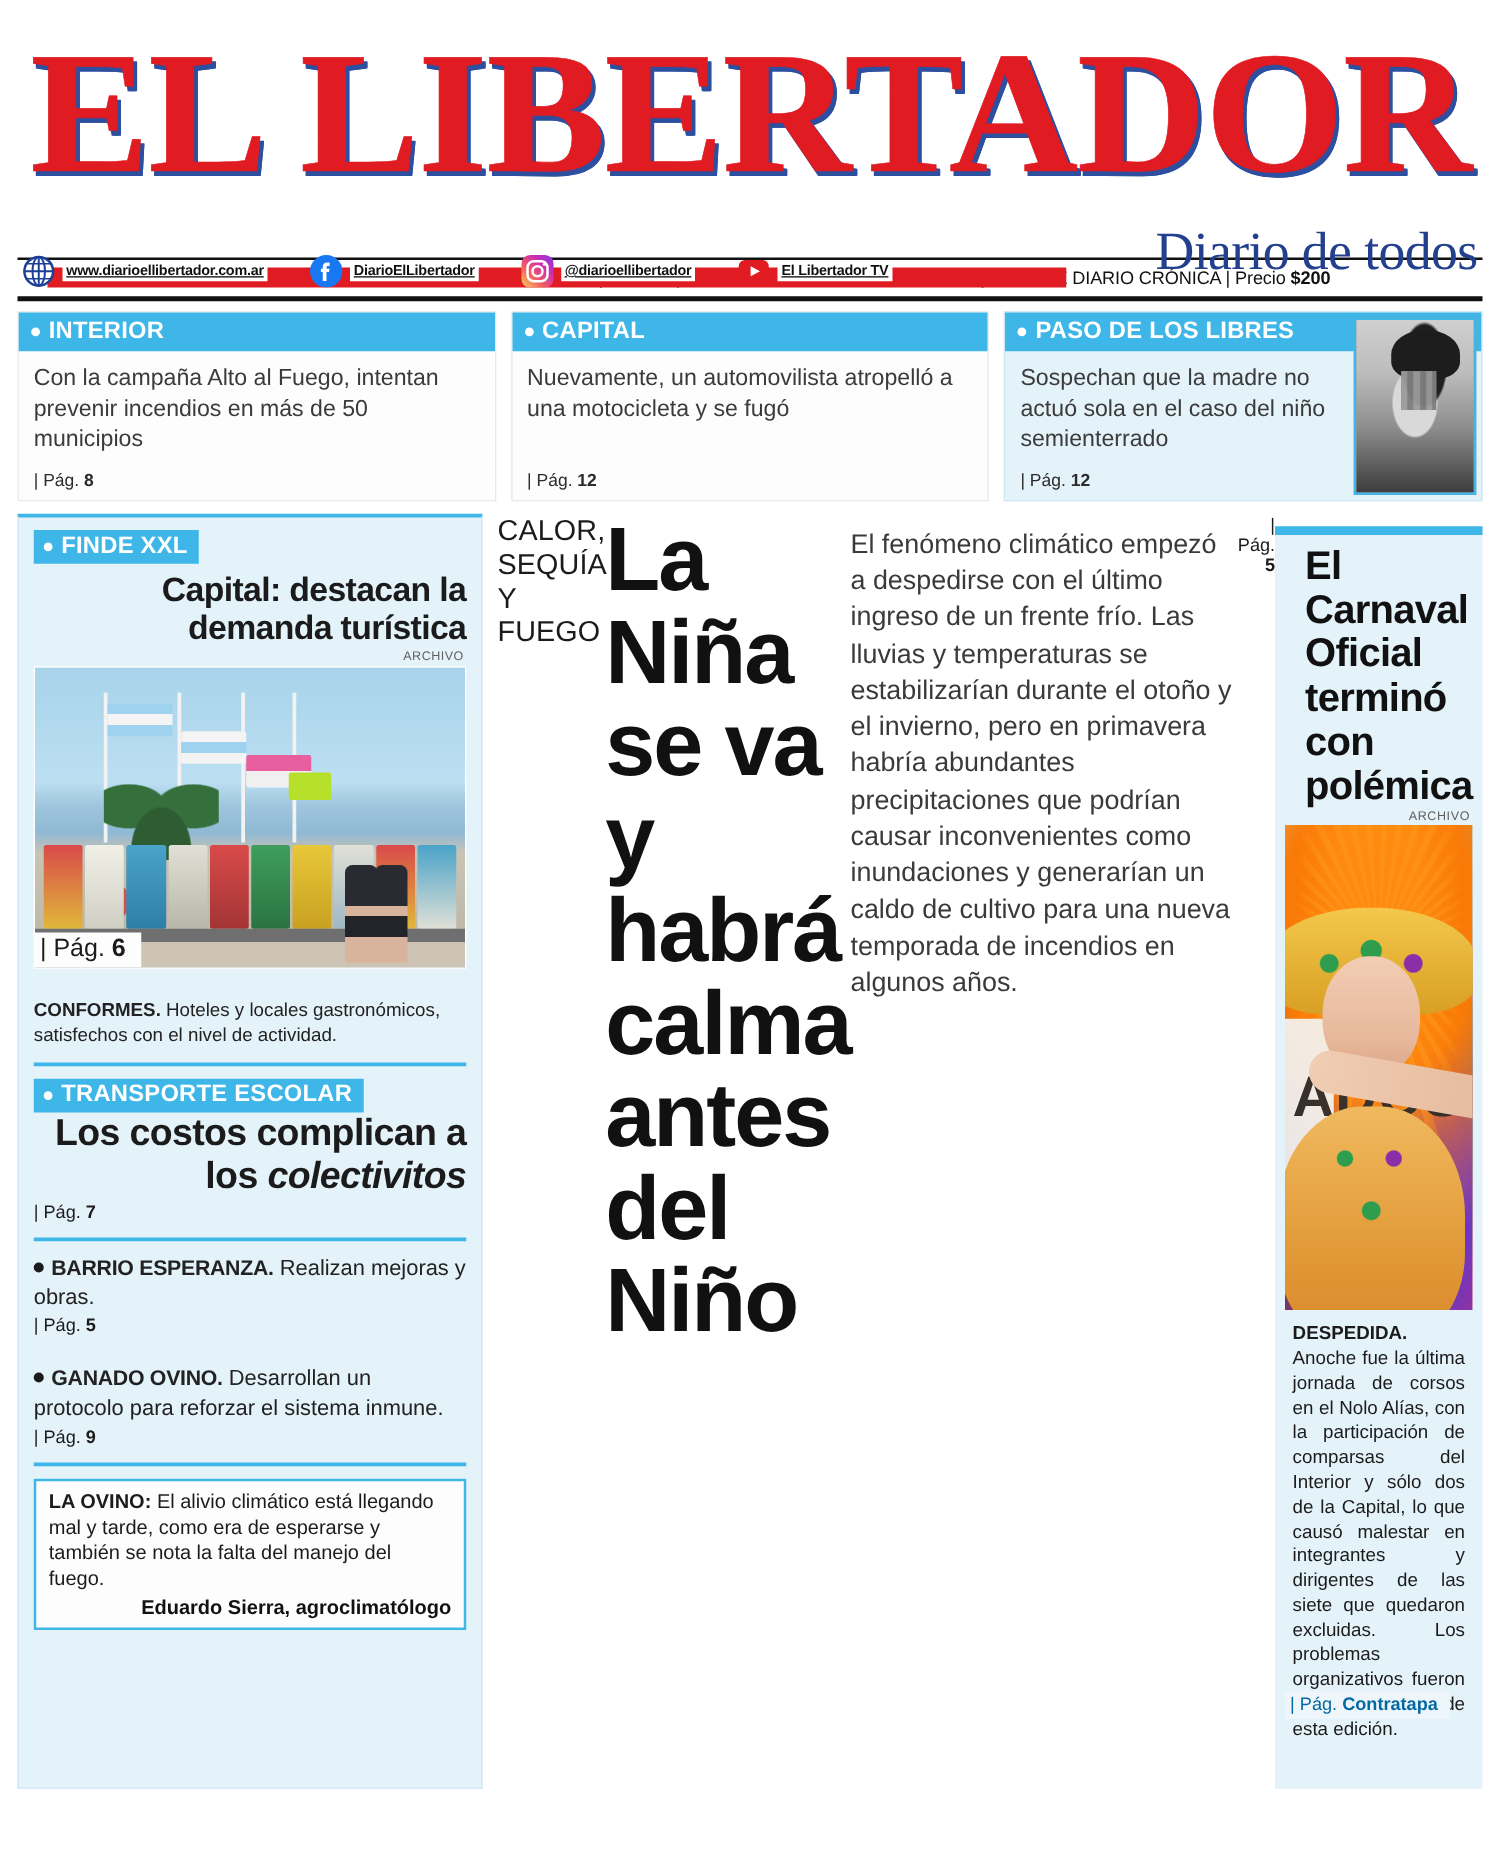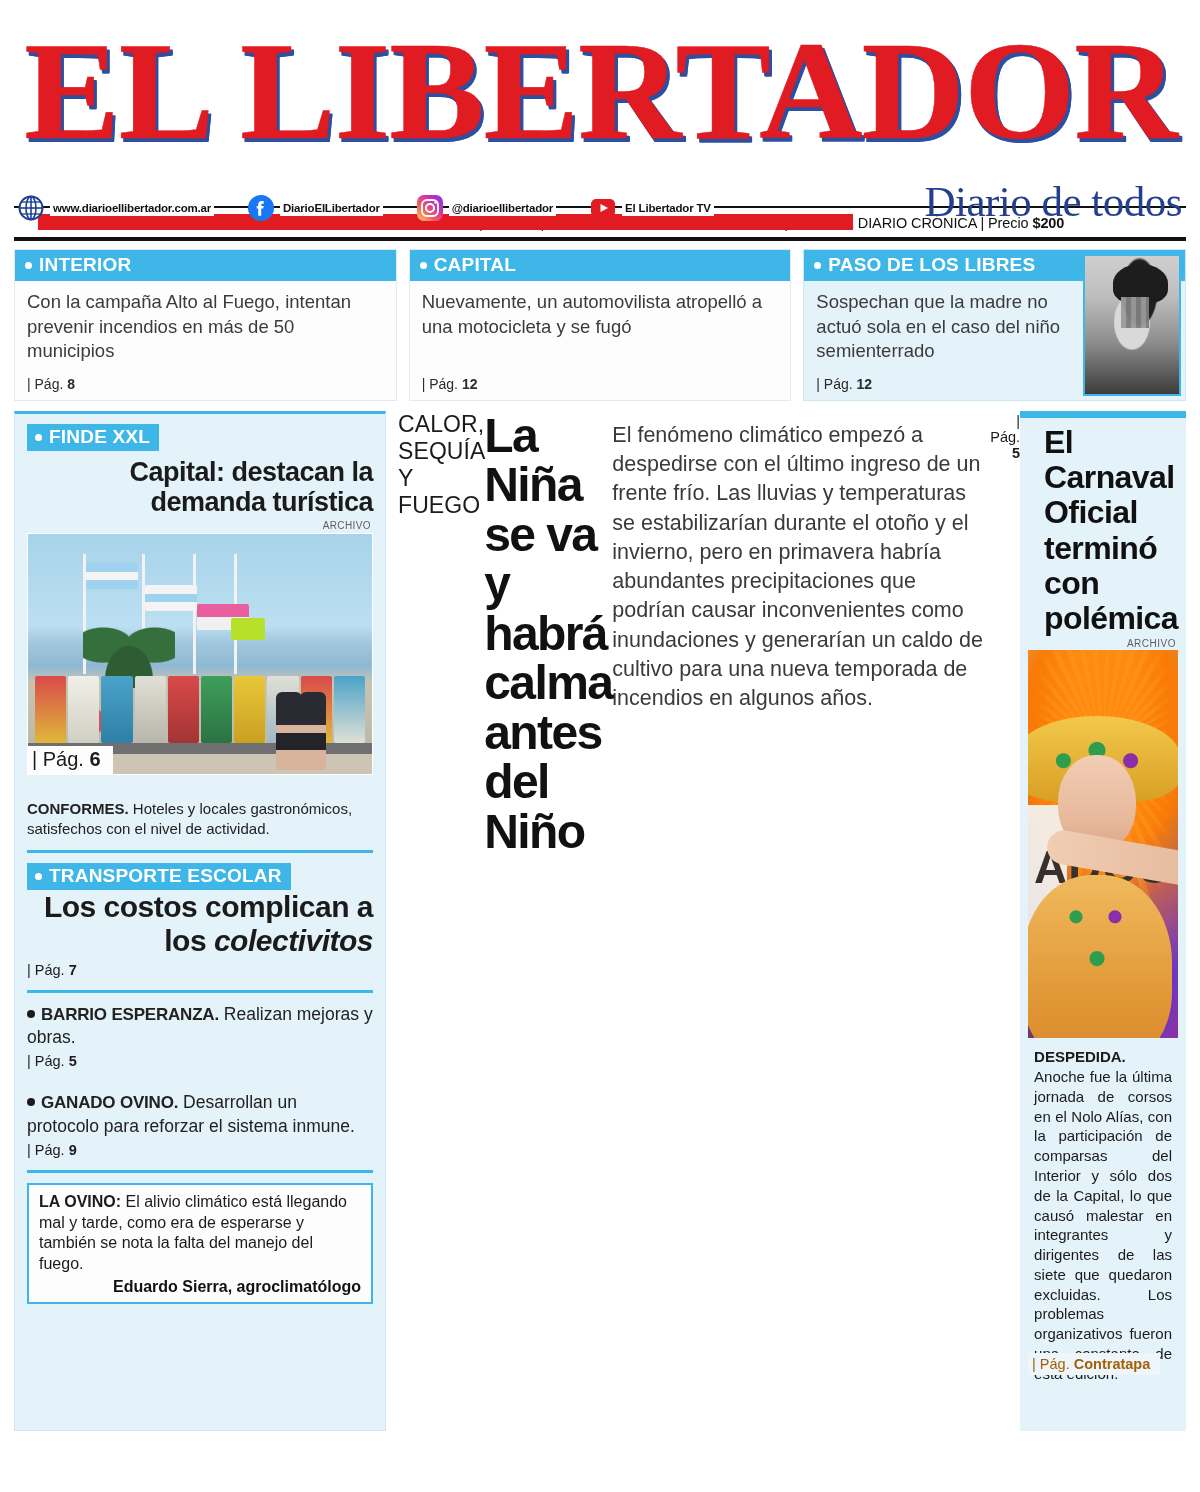--- a/index.html
+++ b/index.html
@@ -44,21 +44,22 @@
   }
 
   
   .social-row {
     position: absolute;
     left: 18px;
     top: 186px;
     width: 1164px;
     height: 44px;
     display: flex;
-    align-items: center;
+    align-items: flex-end;
+    text-decoration: underline;
   }
   .social-bar-bg {
     position: absolute;
     left: 20px;
     top: 28px;
     width: 815px;
     height: 16px;
     background: #e01b22;
   }
   .social-items {
@@ -307,40 +308,41 @@
     margin-left: 12px;
     display: flex;
   }
   .lead-kicker {
     font-size: 23px;
     color: #1b1b1b;
     letter-spacing: 0.1px;
     margin-bottom: 2px;
   }
   .lead-head {
-    font-size: 48px;
+    font-size: 72px;
     font-weight: bold;
     line-height: 1.03;
     letter-spacing: -1.6px;
     color: #111;
   }
   .lead-body {
     font-size: 21.5px;
     line-height: 1.36;
     color: #3a3a3a;
     margin-top: 10px;
   }
   .pag-right {
     text-align: right;
     font-size: 14.5px;
     color: #1b1b1b;
     margin-top: 2px;
   }
 
   .carnaval {
+    margin-top: 10px;
     background: #e4f2fa;
     border-top: 7px solid #3fb6e8;
     flex: 1;
     padding: 7px 8px 0 8px;
     position: relative;
   }
   .carnaval-head {
     font-size: 32px;
     font-weight: bold;
     color: #111;
@@ -527,21 +529,21 @@
     opacity: .92;
     filter: blur(.4px);
   }
   .pag-contratapa {
     position: absolute;
     left: 8px;
     bottom: 56px;
     background: #eef6fb;
     font-size: 14.5px;
     padding: 3px 10px 3px 4px;
-    color: #a16207;
+    color: #0369a1;
     z-index: 6;
   }
   .pag-contratapa b { font-weight: bold; }
 </style>
 </head>
 <body>
 
 <header class="masthead">
   <div class="logo-wrap">
     <div class="logo-title">EL LIBERTADOR</div>

